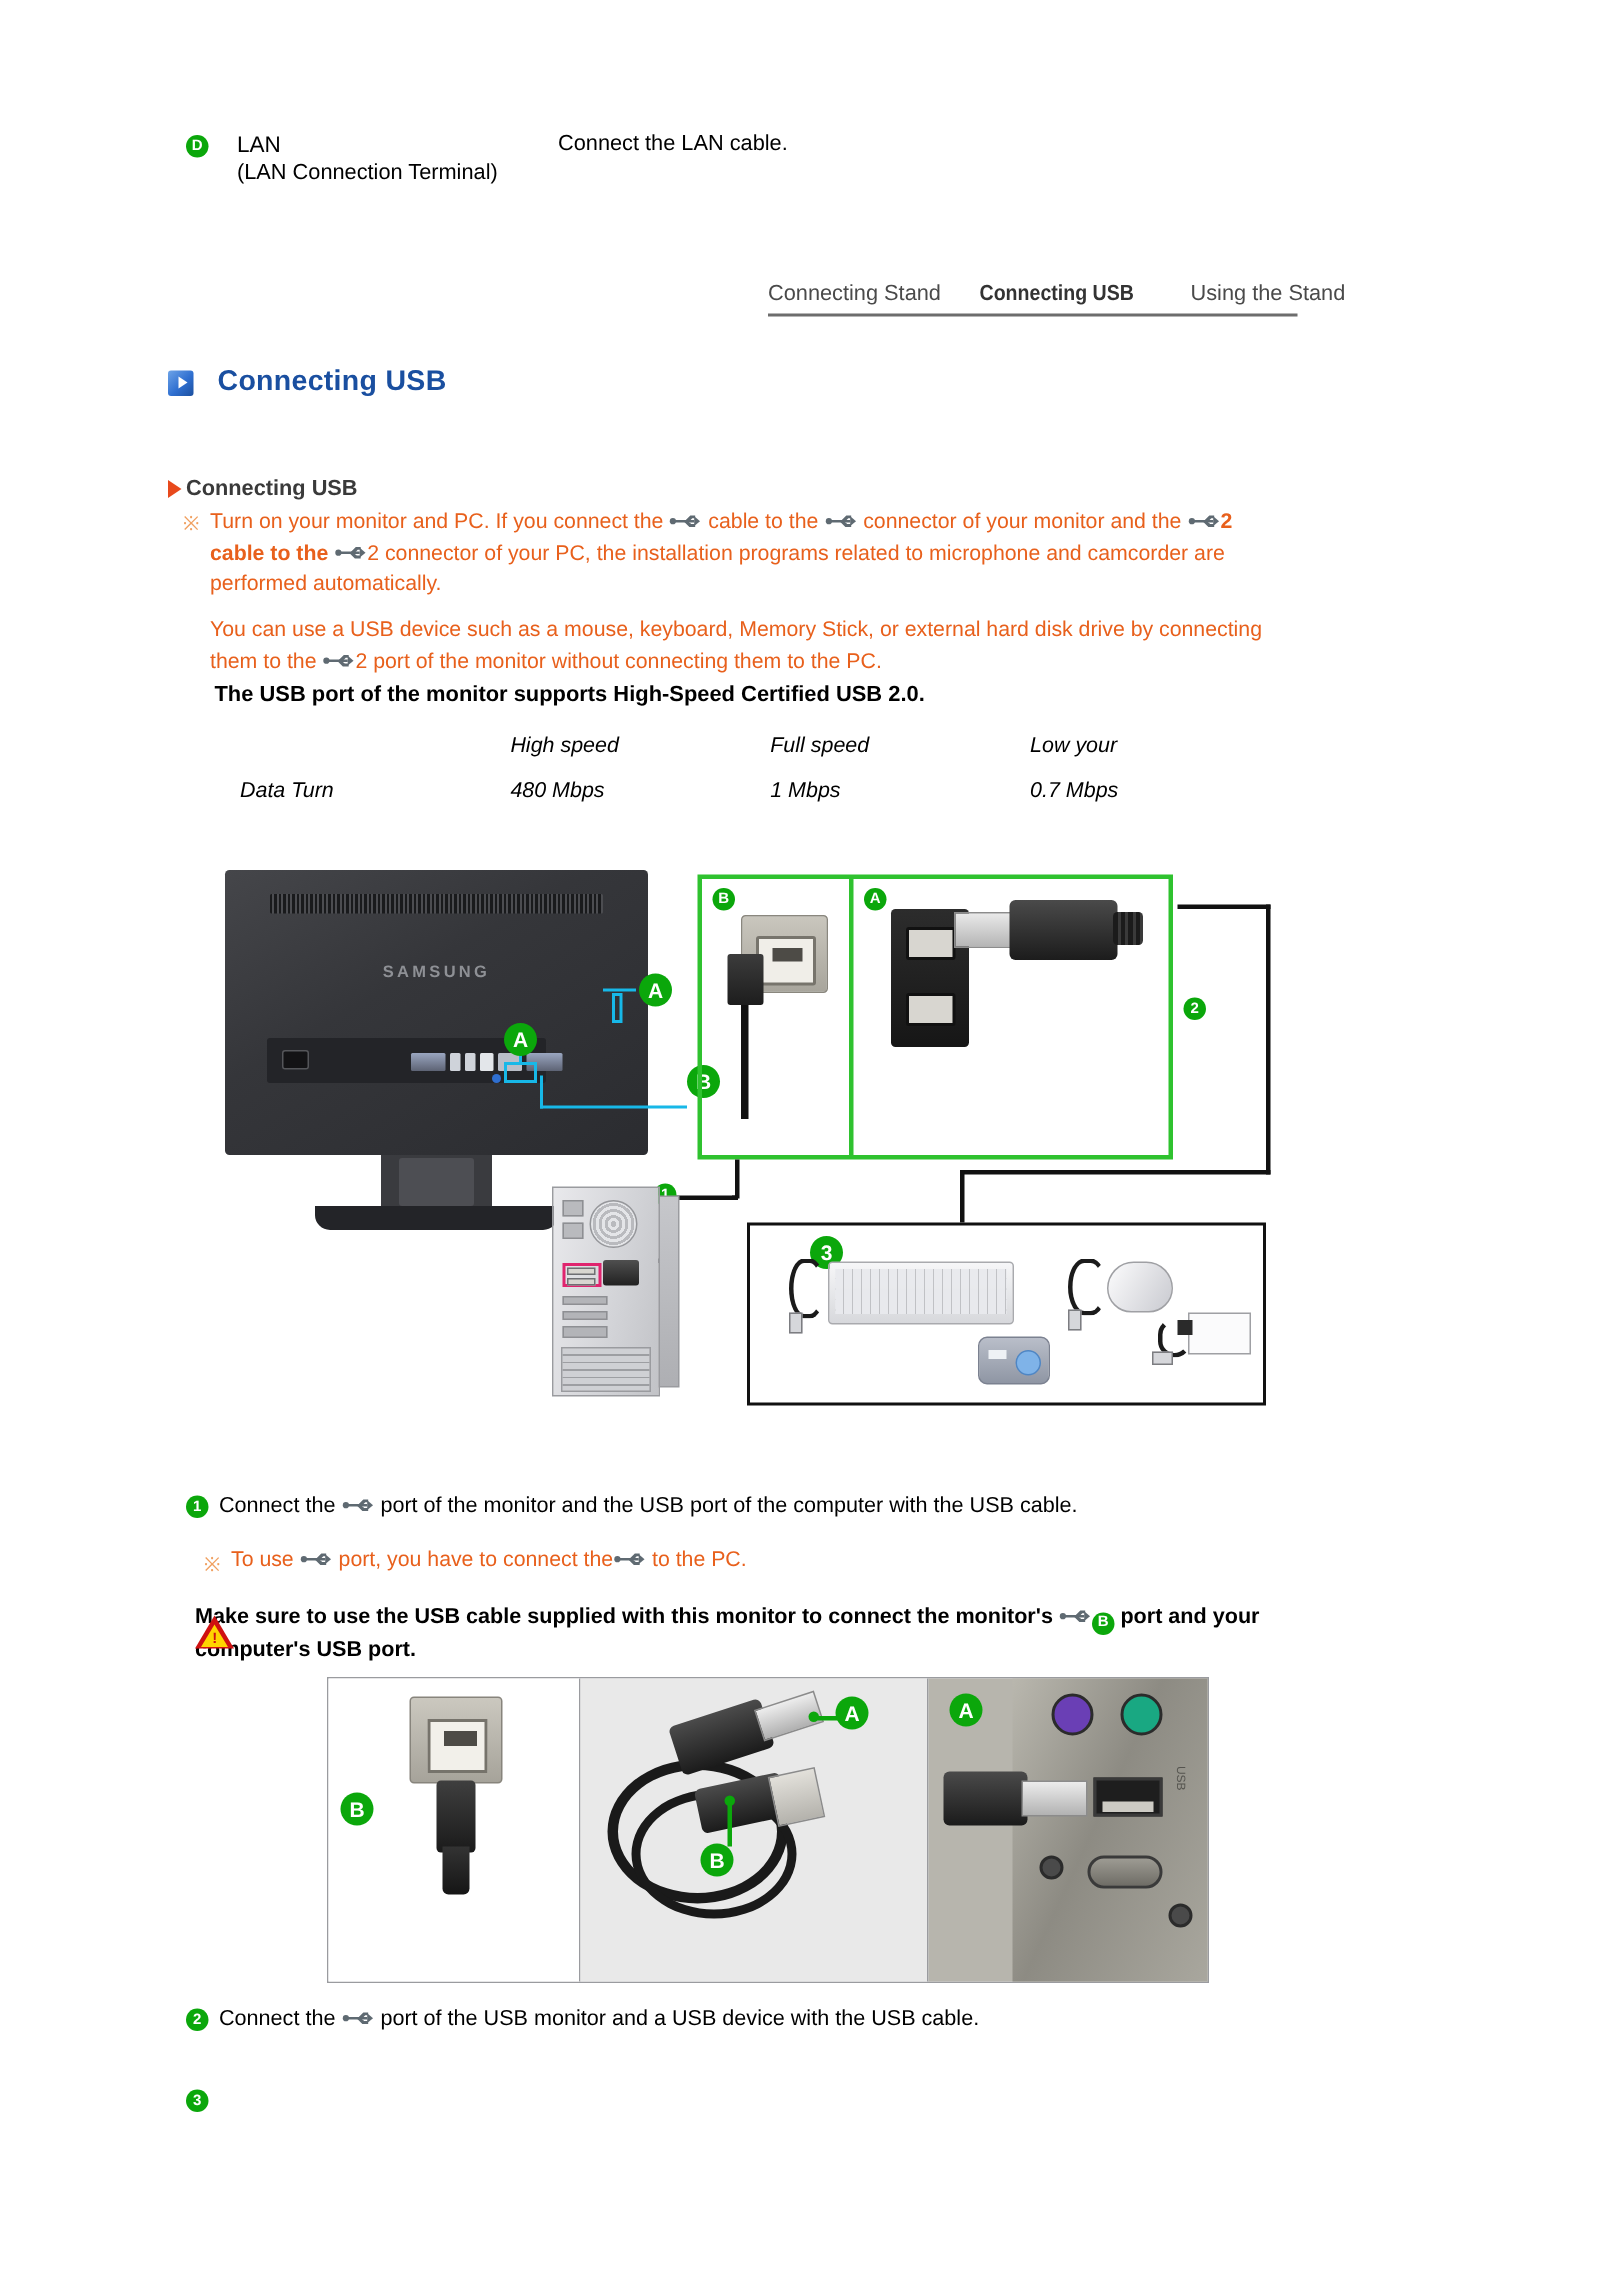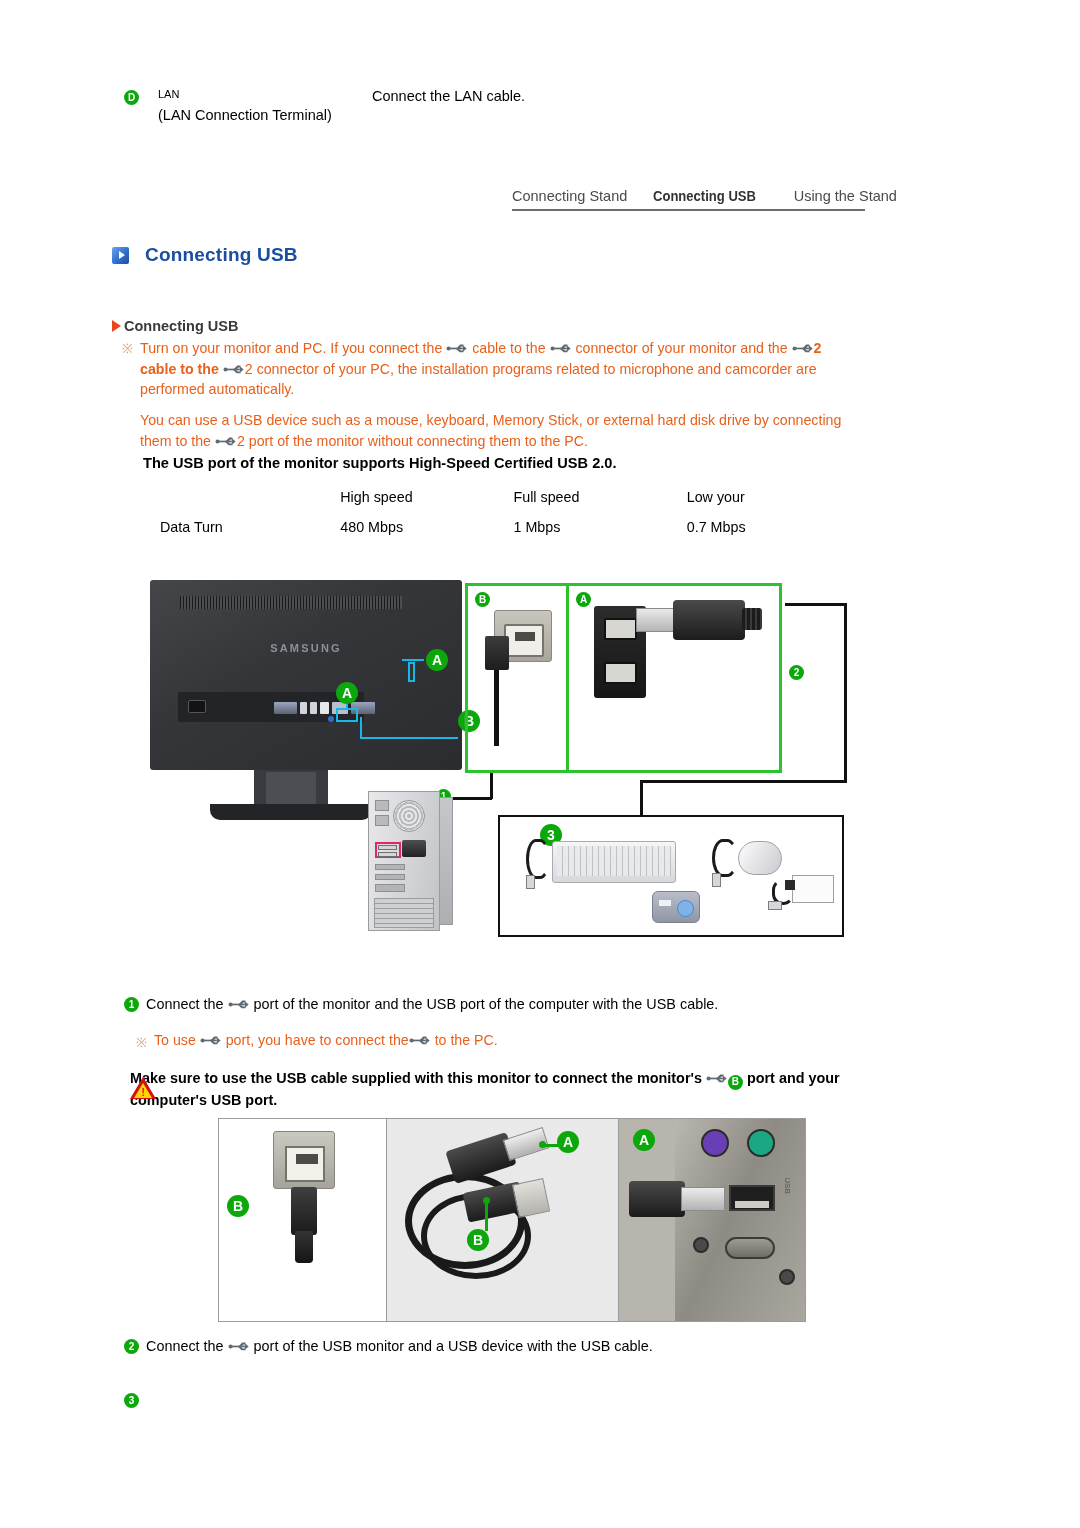--- a/index.html
+++ b/index.html
@@ -21,21 +21,21 @@
     display:inline-flex; align-items:center; justify-content:center;
     width:15px; height:15px; border-radius:50%;
     background:#0ba70b; color:#fff; font-size:10px; font-weight:bold;
     line-height:1; vertical-align:-2px; font-family:"Liberation Sans",sans-serif;
   }
   .grn-badge.lg { width:22px; height:22px; font-size:14px; }
 
   
   #lan-row { position:absolute; left:124px; top:88px; width:800px; }
   #lan-row .bullet { position:absolute; left:0; top:2px; }
-  #lan-row .lan-name { position:absolute; left:34px; top:0px; font-size:11px; }
+  #lan-row .lan-name { position:absolute; left:34px; top:0px; font-size:15px; }
   #lan-row .lan-sub  { position:absolute; left:34px; top:19px; font-size:14.5px; }
   #lan-row .lan-desc { position:absolute; left:248px; top:0px; font-size:14.5px; }
 
   
   #tabstrip { position:absolute; left:512px; top:188px; width:355px; }
   #tabstrip .tabs { display:flex; gap:26px; align-items:flex-end; font-size:14.5px; color:#4a4a4a; }
   #tabstrip .tab { white-space:nowrap; }
   #tabstrip .tab.active { font-weight:600; color:#333; transform:scaleX(.9); transform-origin:left; }
   #tabstrip .rule { margin-top:5px; height:2px; background:#6d6d6d; width:353px; }
 
@@ -65,32 +65,32 @@
   .note { position:absolute; color:#e8601c; font-size:14.2px; line-height:20.5px; }
   .note .star { position:absolute; left:0; top:1px; color:#f0a060; font-size:13px; }
   #note1 { left:122px; top:338px; width:730px; padding-left:18px; }
   #note2 { left:140px; top:410px; width:712px; }
 
   
   #usb20-line { position:absolute; left:143px; top:455px; font-size:14.6px; font-weight:bold; color:#000; }
 
   
   #rate-table { position:absolute; left:160px; top:482px; width:700px; font-size:14.3px; }
-  #rate-table table { border-collapse:collapse; width:100%; }
+  #rate-table table { border-collapse:collapse; width:100%;font-style:italic; }
   #rate-table td { padding:7px 0; }
   #rate-table .c0 { width:180px; text-align:left; }
   #rate-table .c1, #rate-table .c2, #rate-table .c3 { width:173px; text-align:left; }
 
   
   #diagram { position:absolute; left:140px; top:565px; width:720px; height:400px; }
 
   
   .monitor { position:absolute; left:10px; top:15px; width:282px; height:240px; }
   .mon-body {
-    position:absolute; left:0; top:0; width:312px; height:190px;
+    position:absolute; left:0; top:0; width:282px; height:190px;
     background:linear-gradient(150deg,#45464a 0%,#35363a 40%,#2b2c30 100%);
     border-radius:3px;
   }
   .mon-vent {
     position:absolute; left:30px; top:16px; width:222px; height:13px;
     background:repeating-linear-gradient(90deg,#191a1c 0px,#191a1c 1.5px,#4c4d51 1.5px,#4c4d51 3px);
     border-radius:1px;
   }
   .mon-logo {
     position:absolute; left:0; right:0; top:62px; text-align:center;

